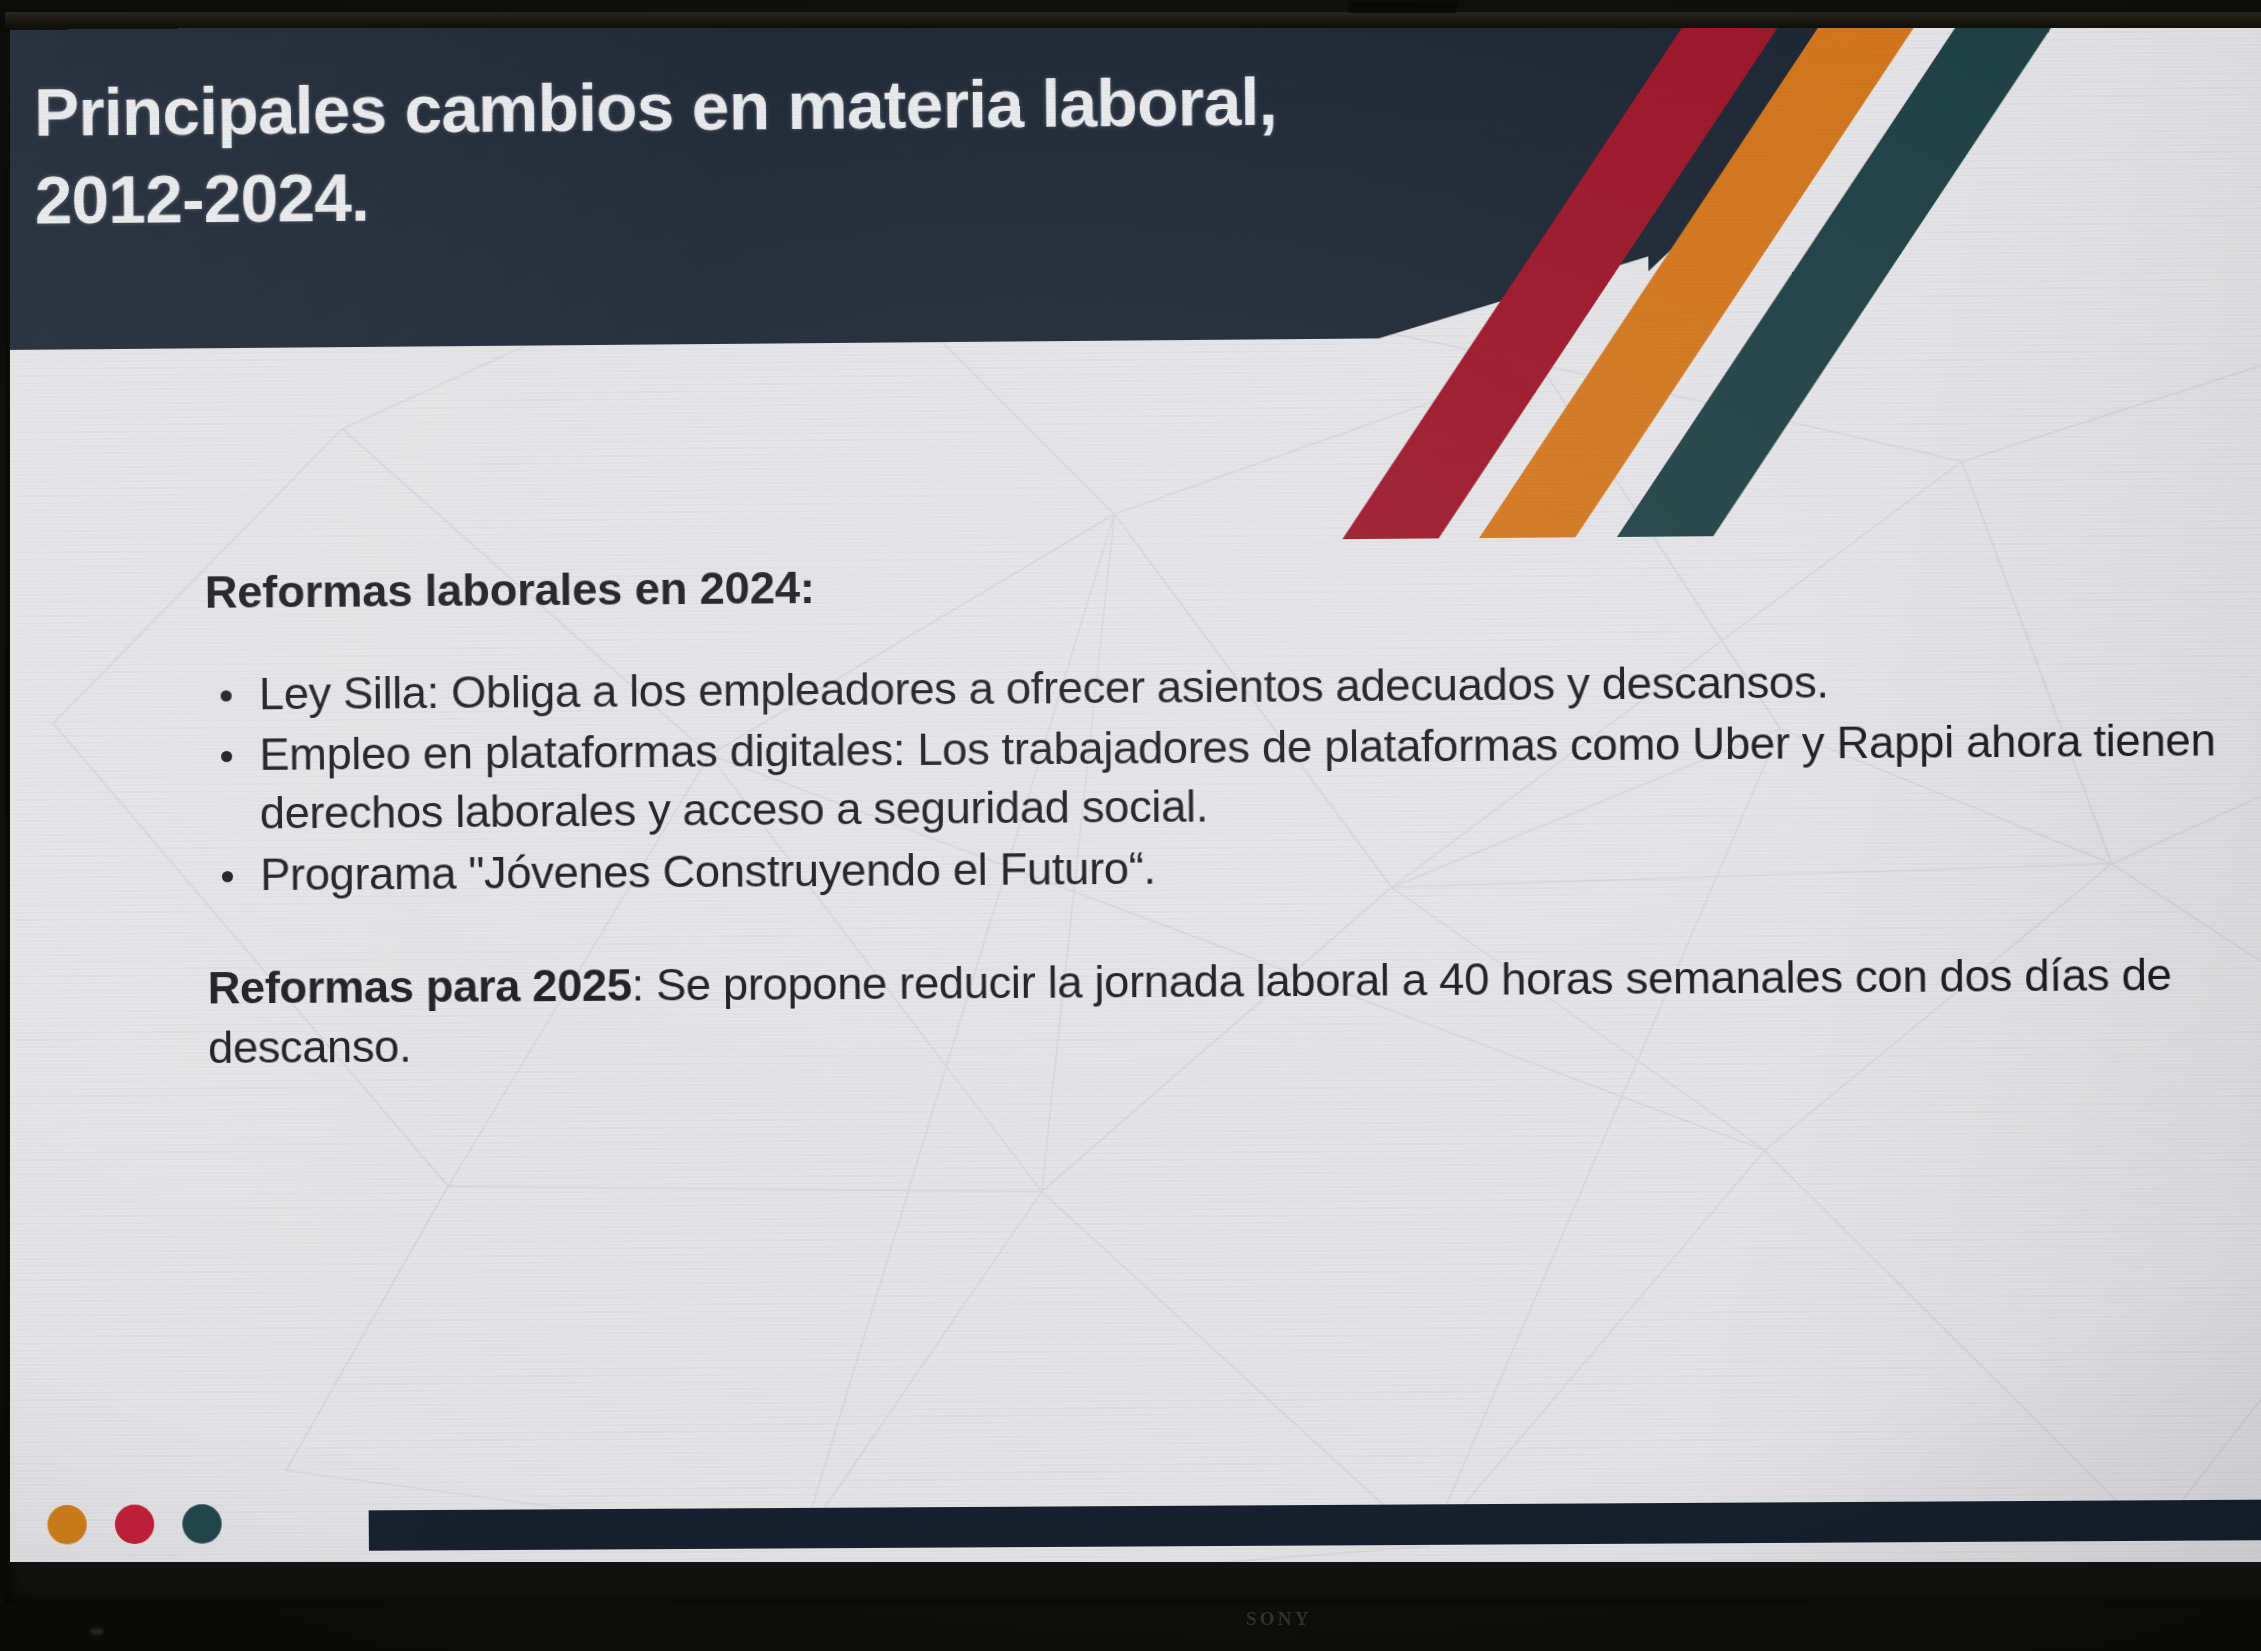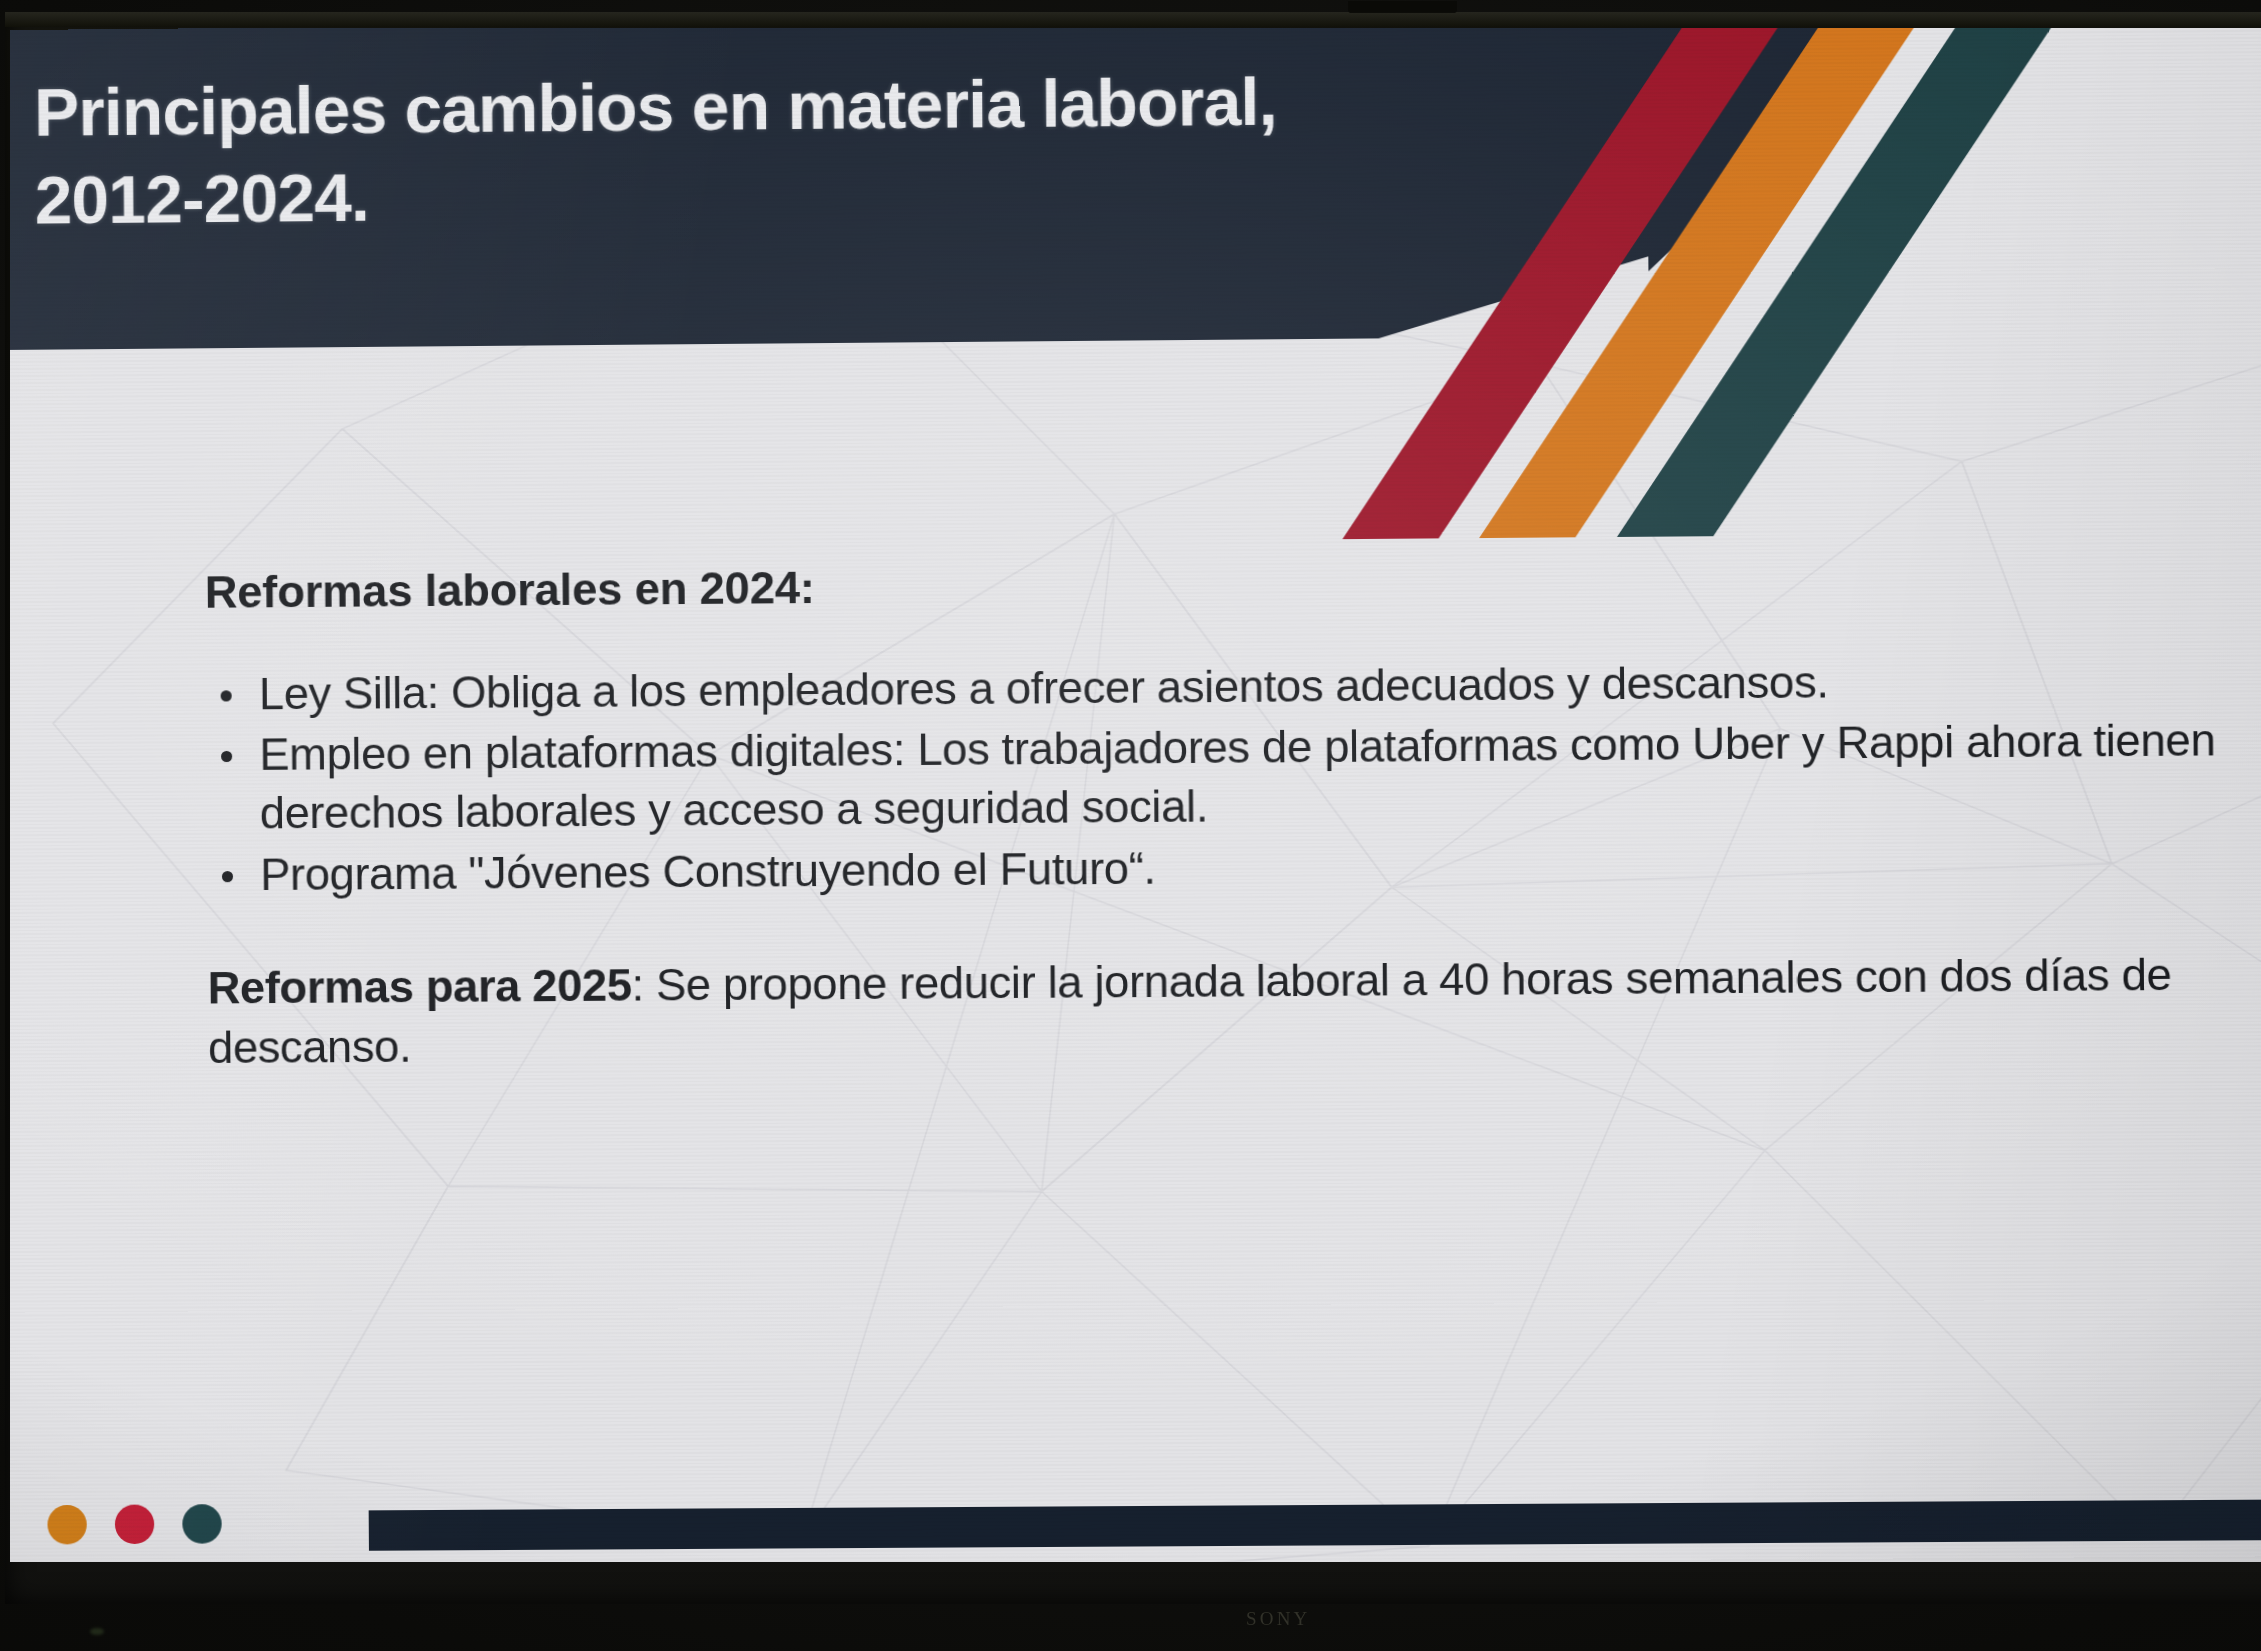--- a/index.html
+++ b/index.html
@@ -40,21 +40,21 @@
     left: 0; top: 0;
     width: 100%; height: 15.4px;
     background: linear-gradient(180deg, #2a2a22 0%, #111109 100%);
     opacity: .85;
   }
   .tv-brand {
     position: absolute;
     left: 1246px;
     top: 1608px;
     font-size: 19px;
-    font-weight: 400;
+    font-weight: 700;
     letter-spacing: 3.2px;
     color: #3a3a30;
     opacity: .82;
     font-family: "Liberation Serif", serif;
     text-align: right;
   }
   .tv-sensor {
     position: absolute;
     left: 1348px;
     top: 0.9px;

